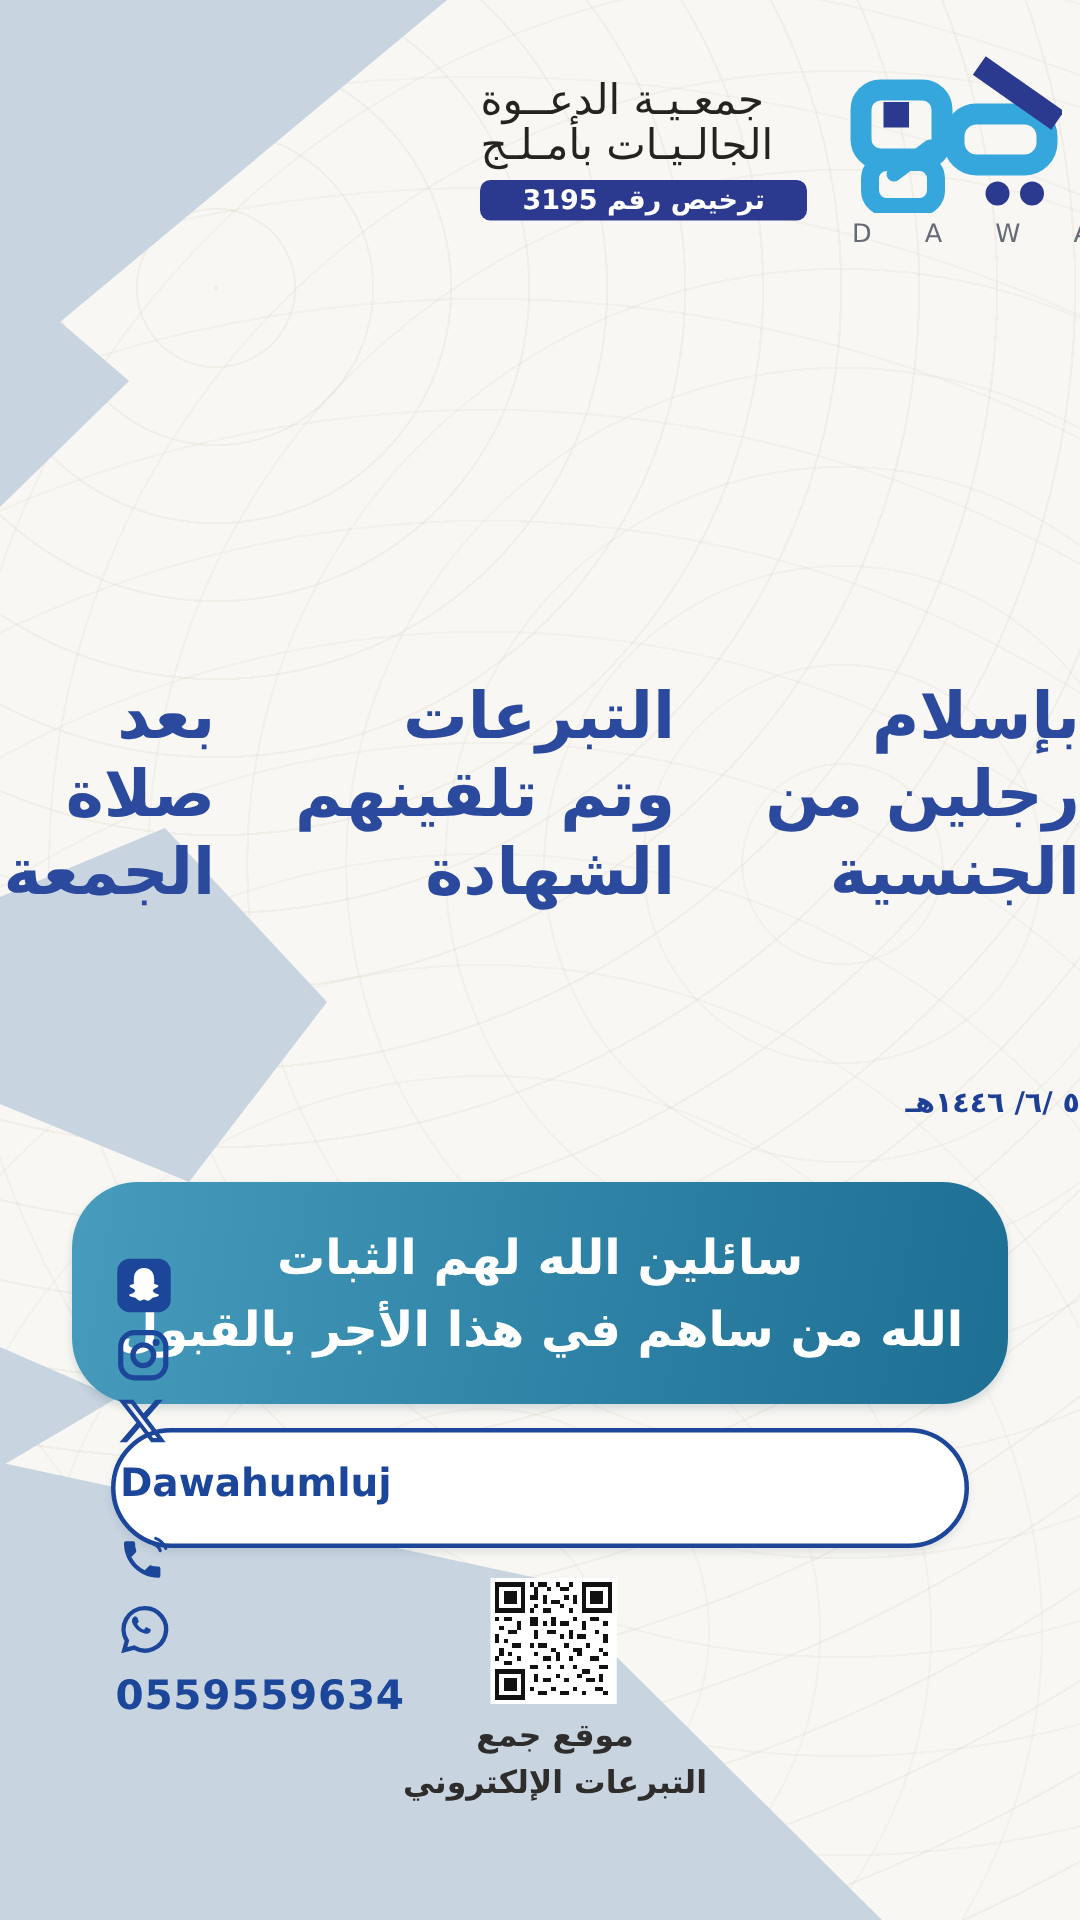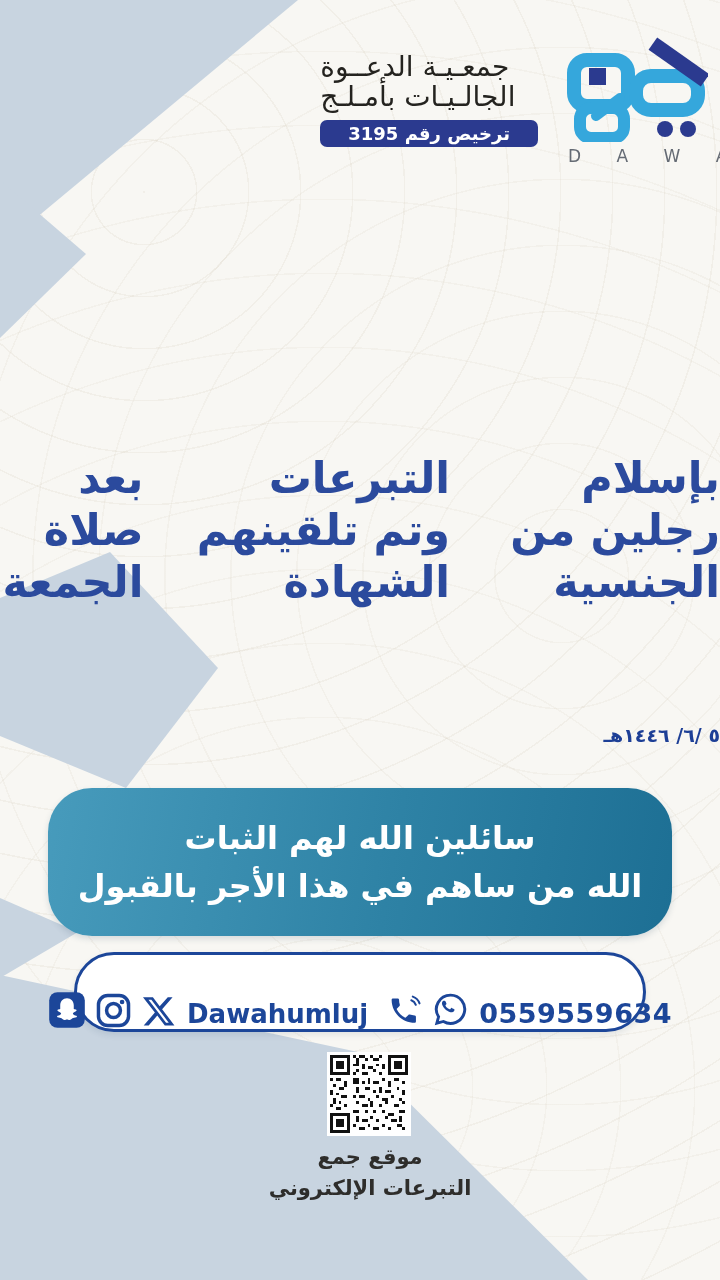--- a/index.html
+++ b/index.html
@@ -76,22 +76,22 @@
     background:linear-gradient(100deg, #479bbc 0%, #2e82a5 55%, #1d6f94 100%);
     display:flex; flex-direction:column; justify-content:center; align-items:center;
     gap:10px; direction:rtl; box-shadow:0 3px 6px rgba(30,60,90,0.15);
   }
   .dua-banner .line { color:#ffffff; font-size:32px; font-weight:bold; line-height:1.2; }
 
   
   .contact-pill {
     position:absolute; left:74px; top:952px; width:572px; height:80px;
     background:#ffffff; border:3px solid #1c4699; border-radius:46px;
-    display:flex; align-items:flex-end; justify-content:center; gap:9px;
-    direction:ltr; box-shadow:0 3px 6px rgba(30,60,90,0.10);
+    display:flex; align-items:flex-start; justify-content:center; gap:9px;
+    direction:ltr; box-shadow:0 3px 6px rgba(30,60,90,0.10);flex-direction:column;
   }
   .contact-pill svg { display:block; }
   .handle-text  { color:#1c4699; font-size:26px; font-weight:bold; margin-left:3px; }
   .phone-number { color:#1c4699; font-size:27px; font-weight:bold; letter-spacing:0.5px; }
   .contact-gap { width:16px; }
 
   
   .qr-box { position:absolute; left:327px; top:1052px; width:84px; height:84px; background:#fff; }
   .qr-box svg { width:100%; height:100%; }
   .qr-caption {

